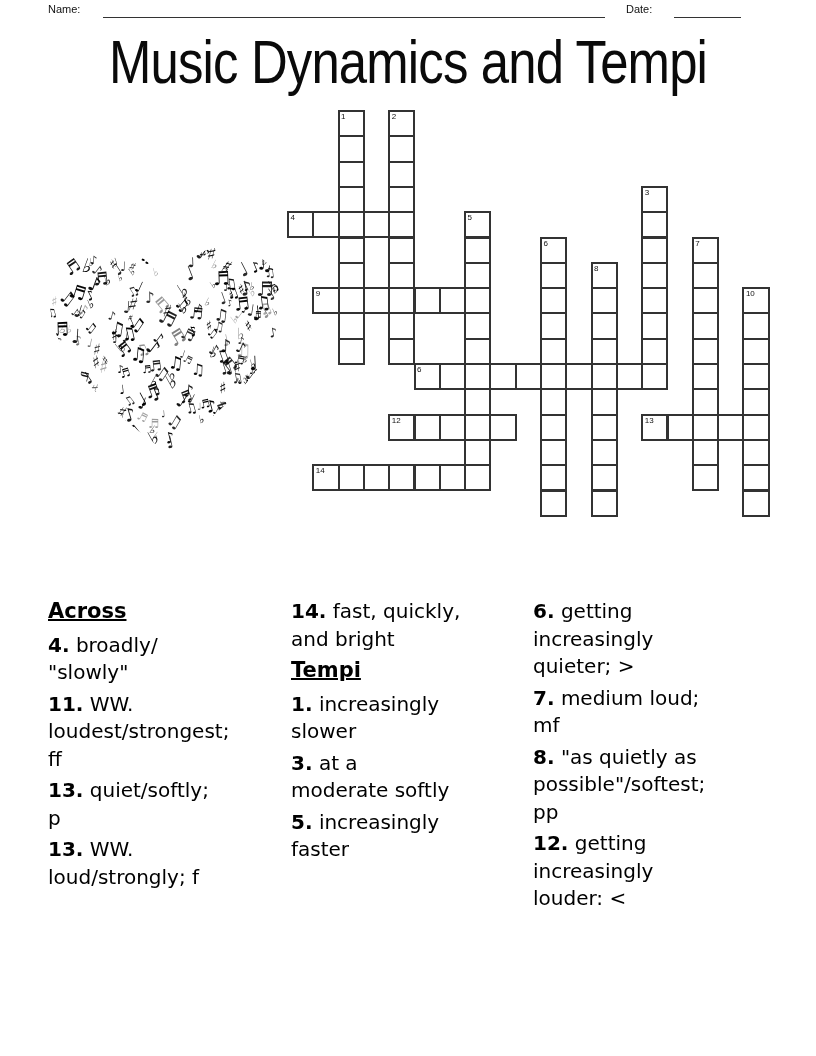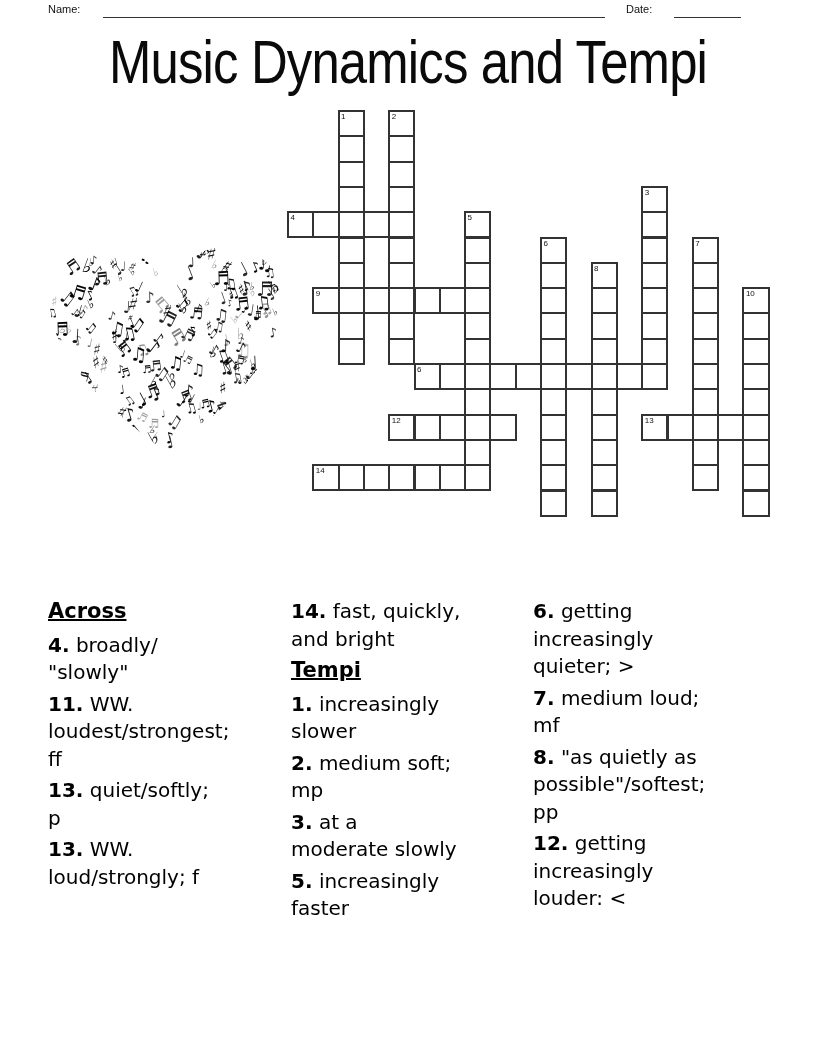--- a/index.html
+++ b/index.html
@@ -454,24 +454,22 @@
 p</span></div>
         <div class="clue"><b>13.</b> <span class="txt">WW.
 loud/strongly; f</span></div>
       </div>
       <div class="clue-col" id="clue-col-1">
         <div class="clue"><b>14.</b> <span class="txt">fast, quickly,
 and bright</span></div>
         <div class="clue-header">Tempi</div>
         <div class="clue"><b>1.</b> <span class="txt">increasingly
 slower</span></div>
-        <div class="clue"><b>2.</b> <span class="txt">medium soft;
-mp</span></div>
         <div class="clue"><b>3.</b> <span class="txt">at a
-moderate slowly</span></div>
+moderate softly</span></div>
         <div class="clue"><b>5.</b> <span class="txt">increasingly
 faster</span></div>
       </div>
       <div class="clue-col" id="clue-col-2">
         <div class="clue"><b>6.</b> <span class="txt">getting
 increasingly
 quieter; &gt;</span></div>
         <div class="clue"><b>7.</b> <span class="txt">medium loud;
 mf</span></div>
         <div class="clue"><b>8.</b> <span class="txt">"as quietly as

